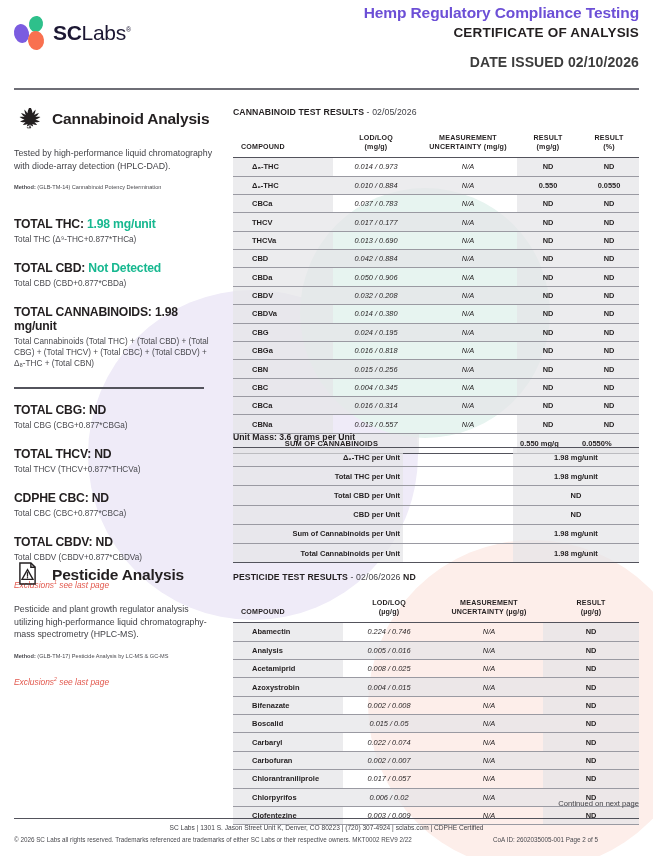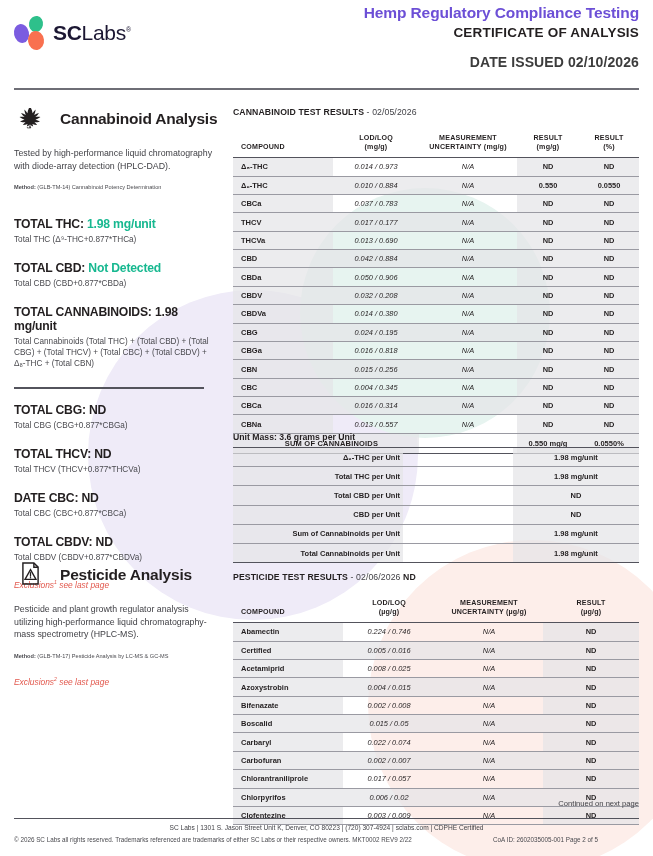--- a/index.html
+++ b/index.html
@@ -33,21 +33,21 @@
   .logo-reg { font-size: 7px; vertical-align: super; font-weight: 400; }
 
   .head-titles { position: absolute; right: 14px; top: 4px; text-align: right; width: 430px; }
   .head-title1 { font-size: 15.5px; font-weight: 700; color: #6c4fd6; letter-spacing: -0.1px; }
   .head-title2 { font-size: 13.5px; font-weight: 700; color: #231f20; margin-top: 3px; letter-spacing: 0.2px; }
   .head-date { font-size: 14px; font-weight: 700; color: #3c3c3c; margin-top: 14px; letter-spacing: 0.1px; }
   .head-rule { position: absolute; left: 14px; top: 88px; width: 625px; height: 1.5px; background: #6e6e76; }
 
   
   .left { position: absolute; left: 14px; width: 205px; }
-  .sec-head { display: flex; align-items: center; gap: 16px; text-align: right; }
+  .sec-head { display: flex; align-items: center; gap: 8px; }
   .sec-icon { width: 30px; height: 30px; flex: 0 0 30px; }
   .sec-title { font-size: 15.5px; font-weight: 600; color: #231f20; letter-spacing: -0.2px; }
   .desc { font-size: 8.8px; line-height: 12.6px; color: #3f3f44; margin-top: 13px; }
   .method { font-size: 5.6px; color: #4a4a4f; margin-top: 11px; line-height: 8px; }
   .method b { font-weight: 700; }
 
   .tot { margin-top: 16px; }
   .tot-h { font-size: 12.2px; font-weight: 700; letter-spacing: -0.2px; color: #231f20; }
   .tot-h .g { color: #17b890; }
   .tot-s { font-size: 8.2px; color: #4a4a4f; margin-top: 3px; line-height: 11px; }
@@ -65,29 +65,29 @@
   thead th {
     font-size: 7.1px; font-weight: 700; color: #231f20; text-align: center;
     padding: 4px 2px 6px 2px; line-height: 8.6px; letter-spacing: 0.2px;
     border-bottom: 1.4px solid #53535c; vertical-align: bottom;
   }
   thead th.left-h { text-align: left; padding-left: 8px; }
   tbody td {
     font-size: 7.4px; padding: 4.2px 3px; border-bottom: 0.9px solid #9a9aa2;
     text-align: center; color: #231f20;
   }
-  tbody td.cmp { text-align: left; padding-left: 8px; font-weight: 700; font-size: 7.5px; }
+  tbody td.cmp { text-align: left; padding-left: 19px; font-weight: 700; font-size: 7.5px; }
   tbody td.lod { font-style: italic; font-size: 7.4px; color: #231f20; }
   tbody td.res { font-weight: 700; font-size: 7.4px; }
   tbody tr.alt td { background: rgba(228,228,231,0.72); }
   tbody td.shade { background: rgba(228,228,231,0.72); }
   tbody tr.alt td.shade { background: rgba(228,228,231,0.72); }
 
   tfoot td {
-    font-size: 7.5px; font-weight: 700; padding: 5px 3px; text-align: center;
+    font-size: 7.5px; font-weight: 700; padding: 5px 3px; text-align: left;
     border-top: 1.4px solid #53535c; border-bottom: 1.4px solid #53535c;
     background: rgba(228,228,231,0.72);
   }
   tfoot td.sumlbl { text-align: center; padding-left: 14px; letter-spacing: 0.2px; }
   tfoot td.nobg { background: transparent; border-top: 1.4px solid #53535c; }
 
   .unit-cap { font-size: 8.7px; font-weight: 700; color: #231f20; margin-bottom: 5px; }
   .unit-tbl td { font-size: 7.5px; padding: 4.6px 3px; border-bottom: 0.9px solid #9a9aa2; }
   .unit-tbl tr:first-child td { border-top: 1.4px solid #53535c; }
   .unit-tbl tr:last-child td { border-bottom: 1.4px solid #53535c; }
@@ -167,21 +167,21 @@
 
       <div class="tot" style="margin-top:0;">
         <div class="tot-h">TOTAL CBG: ND</div>
         <div class="tot-s">Total CBG (CBG+0.877*CBGa)</div>
       </div>
       <div class="tot">
         <div class="tot-h">TOTAL THCV: ND</div>
         <div class="tot-s">Total THCV (THCV+0.877*THCVa)</div>
       </div>
       <div class="tot">
-        <div class="tot-h">DATE CBC: ND</div>
+        <div class="tot-h">CDPHE CBC: ND</div>
         <div class="tot-s">Total CBC (CBC+0.877*CBCa)</div>
       </div>
       <div class="tot">
         <div class="tot-h">TOTAL CBDV: ND</div>
         <div class="tot-s">Total CBDV (CBDV+0.877*CBDVa)</div>
       </div>
 
       <div class="excl"><span>Exclusions</span><sup class="sm">1</sup><span> see last page</span></div>
     </div>
 
@@ -403,21 +403,21 @@
           </tr>
         </thead>
         <tbody id="pest-body">
             <tr>
               <td class="cmp shade">Abamectin</td>
               <td class="lod">0.224 / 0.746</td>
               <td class="lod">N/A</td>
               <td class="res shade">ND</td>
             </tr>
             <tr class="alt">
-              <td class="cmp shade">Certified</td>
+              <td class="cmp shade">Analysis</td>
               <td class="lod">0.005 / 0.016</td>
               <td class="lod">N/A</td>
               <td class="res shade">ND</td>
             </tr>
             <tr>
               <td class="cmp shade">Acetamiprid</td>
               <td class="lod">0.008 / 0.025</td>
               <td class="lod">N/A</td>
               <td class="res shade">ND</td>
             </tr>

